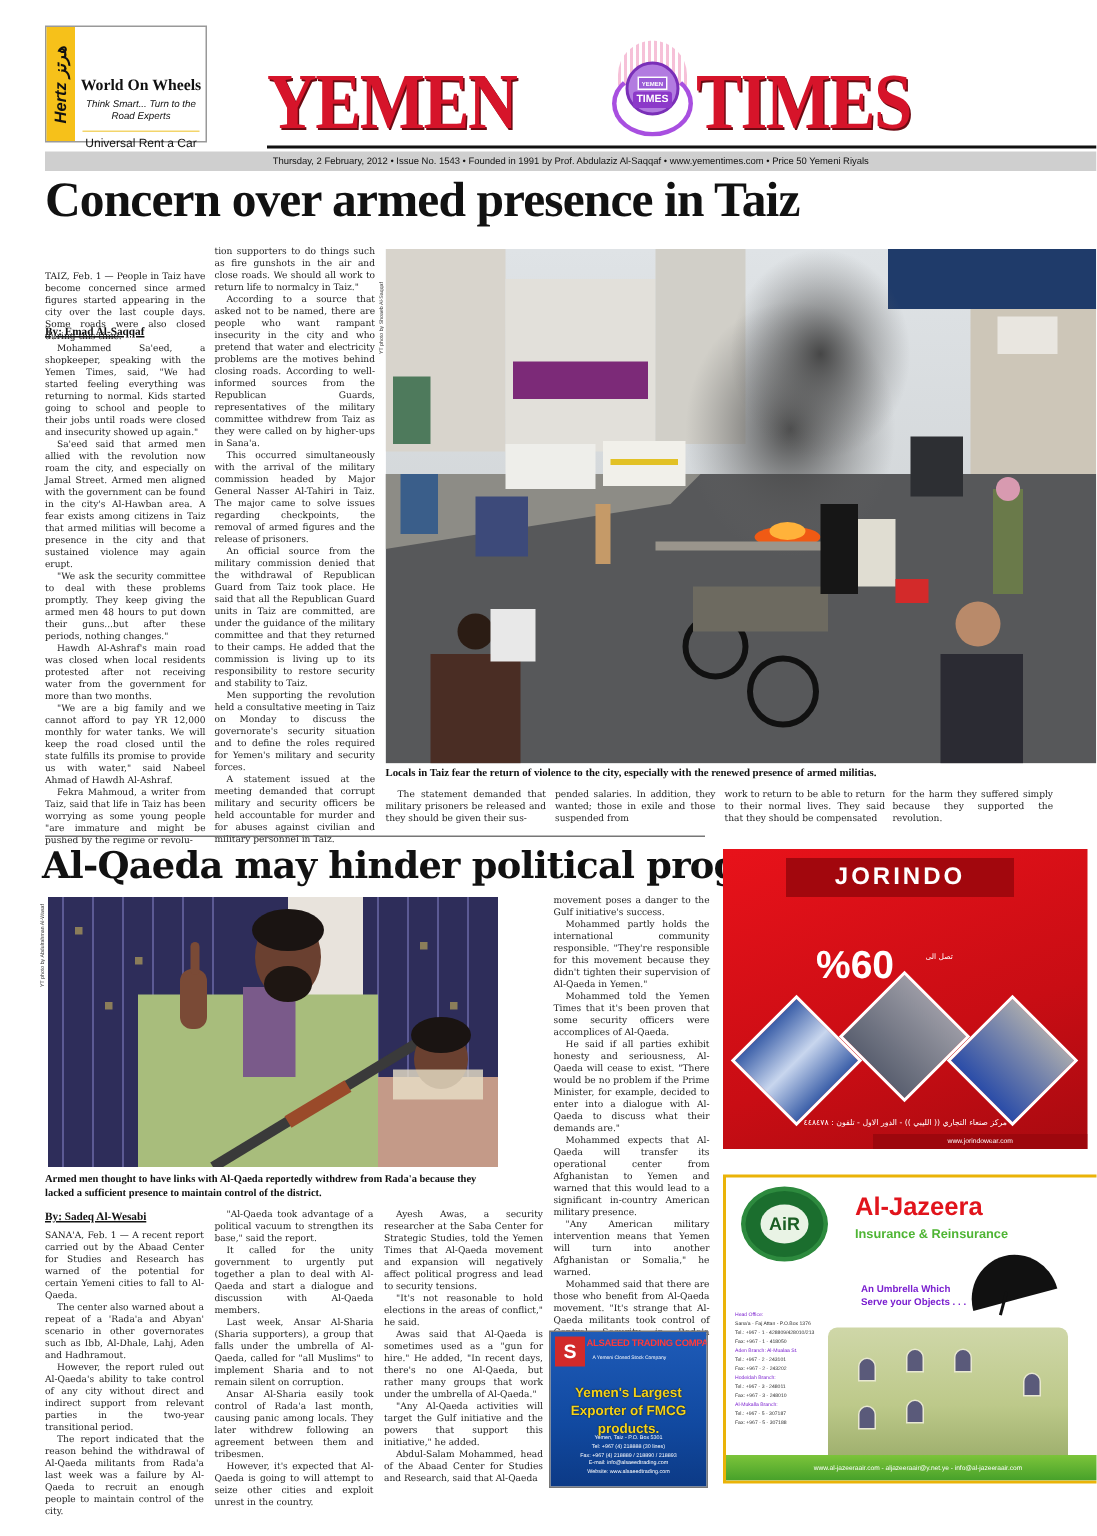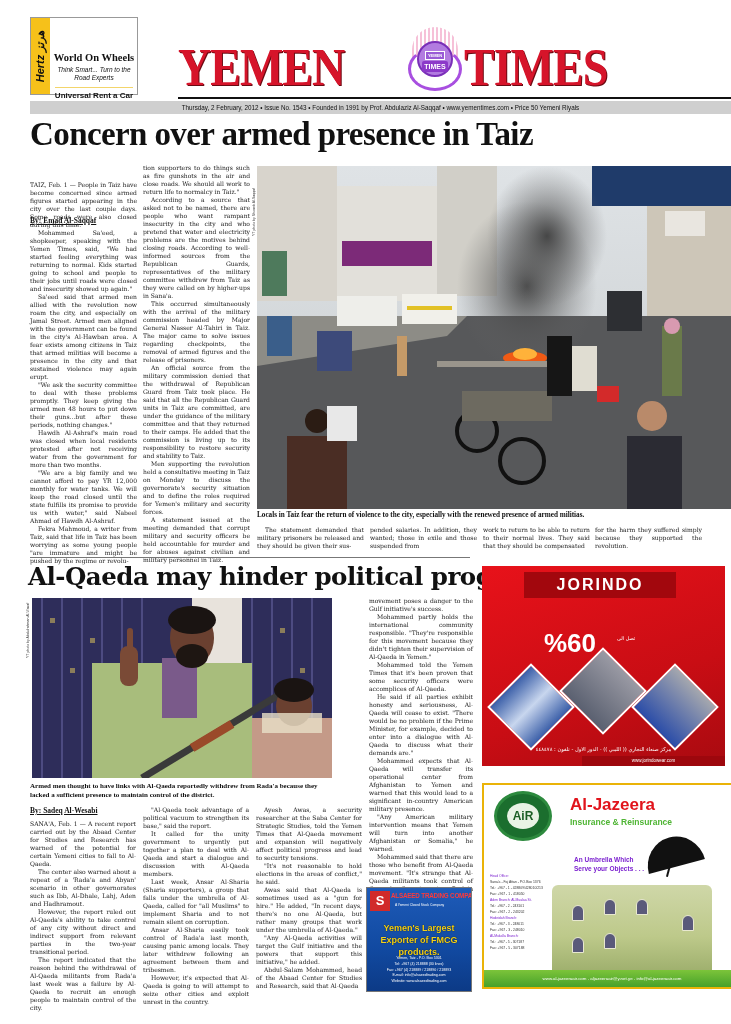--- a/index.html
+++ b/index.html
@@ -7,21 +7,21 @@
   .abs { position: absolute; }
 
   
   .hertz { left: 30px; top: 17px; width: 108px; height: 78px; border: 1px solid #999; background: #fff; }
   .hertz-strip { position: absolute; left: 0; top: 0; width: 19px; height: 100%; background: #f6c11a; display: flex; align-items: center; justify-content: center; }
   .hertz-strip span { transform: rotate(-90deg); white-space: nowrap; font-family: "Liberation Sans", sans-serif; font-weight: bold; font-style: italic; font-size: 11px; color: #111; }
   .hertz-body { position: absolute; left: 20px; top: 0; right: 0; bottom: 0; text-align: center; margin-top: 28px; }
   .hz-title { font-family: "Liberation Serif", serif; font-weight: bold; font-size: 10.5px; margin-top: 6px; }
   .hz-tag { font-family: "Liberation Sans", sans-serif; font-style: italic; font-size: 6.5px; margin-top: 3px; line-height: 8px; }
   .hz-line { height: 1px; background: #f3d56b; margin: 5px 4px 3px; }
-  .hz-urc { font-family: "Liberation Sans", sans-serif; font-weight: bold; font-size: 8px; }
+  .hz-urc { font-family: "Liberation Sans", sans-serif; font-weight: normal; font-size: 8px; }
   .hz-small { font-family: "Liberation Sans", sans-serif; font-size: 3.6px; line-height: 5px; margin-top: 2px; }
 
   
   .mast { left: 178px; top: 35px; width: 525px; height: 60px; }
   .mast-word { position: absolute; top: 2px; font-family: "Liberation Serif", serif; font-weight: bold; font-size: 46px; color: #d6142a; letter-spacing: -1px; transform: scaleY(1.15); transform-origin: top left; text-shadow: 1px 1px 0 #6b0a12; }
   .mast-word.left { left: 0; }
   .mast-word.right { left: 286px; }
   .emblem { position: absolute; left: 230px; top: -8px; width: 54px; height: 70px; }
   .emblem .rays { position: absolute; left: 4px; top: 0; width: 46px; height: 30px; background: repeating-linear-gradient(90deg, #f2a6c7 0 2px, transparent 2px 4px); border-radius: 23px 23px 0 0; opacity: .7; }
   .emblem .disc { position: absolute; left: 9px; top: 14px; width: 36px; height: 36px; border-radius: 50%; background: #b27be0; border: 2px solid #7a2fb8; }

